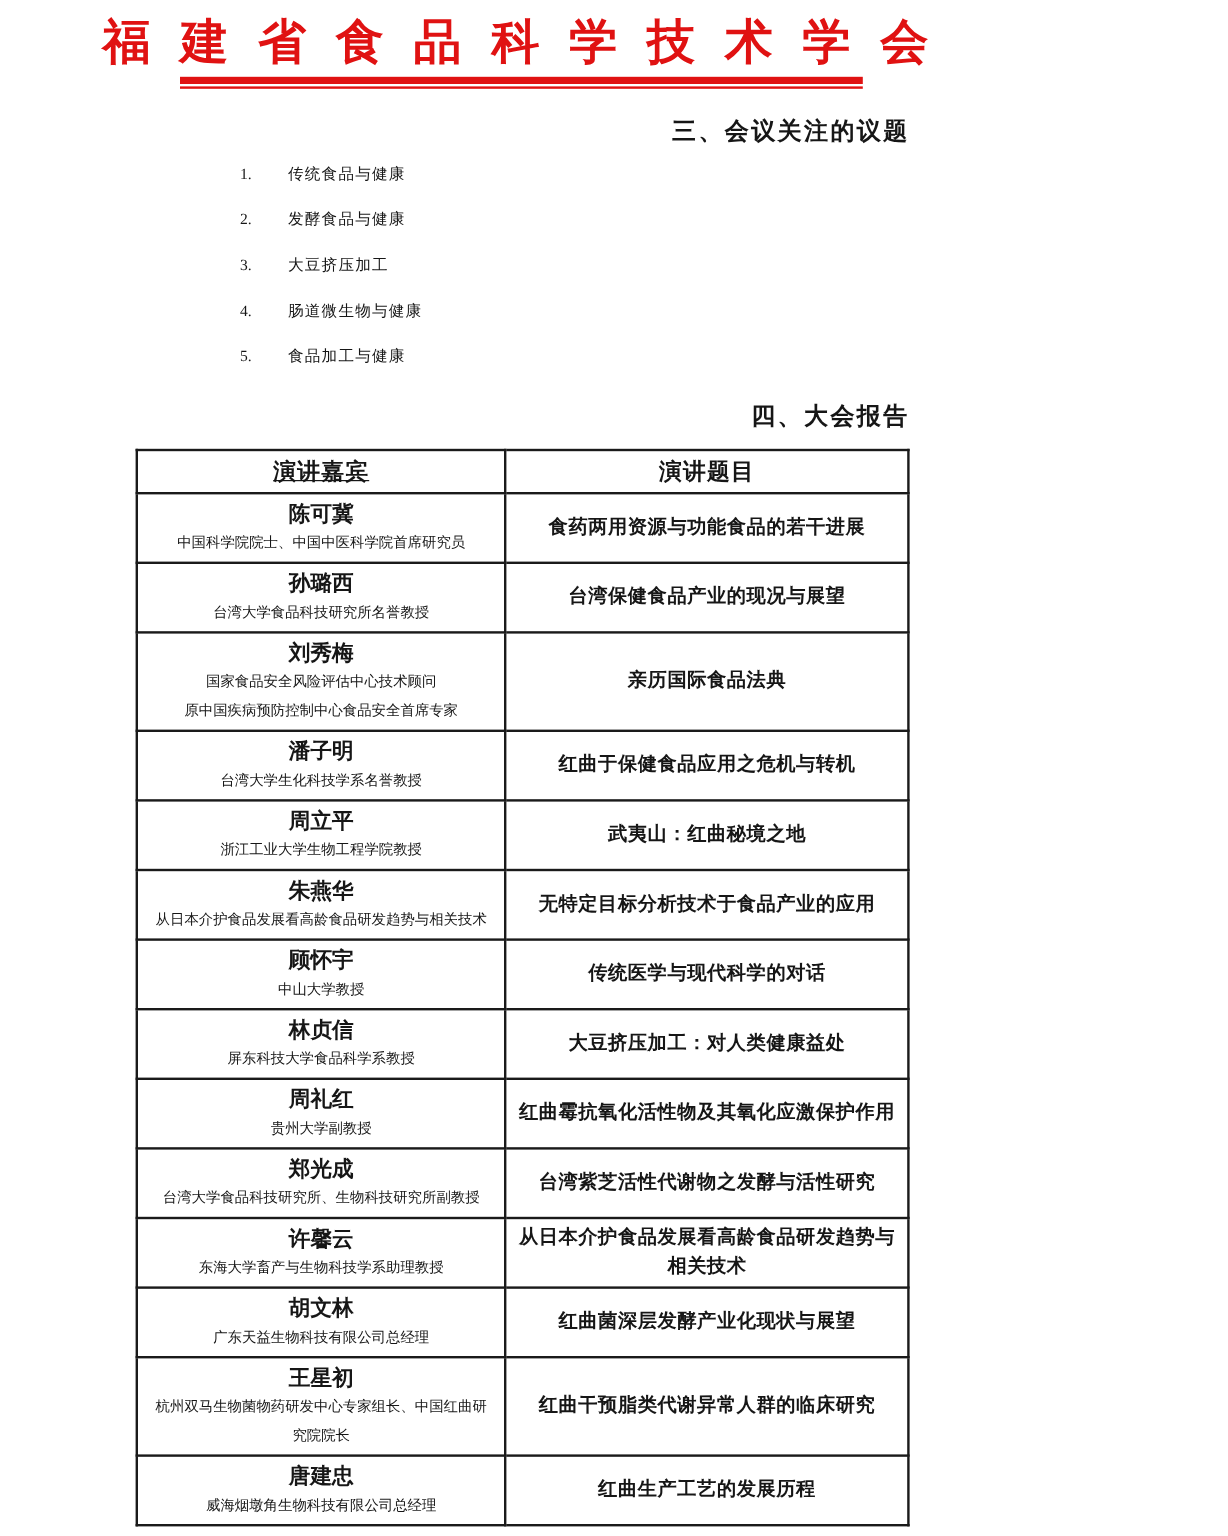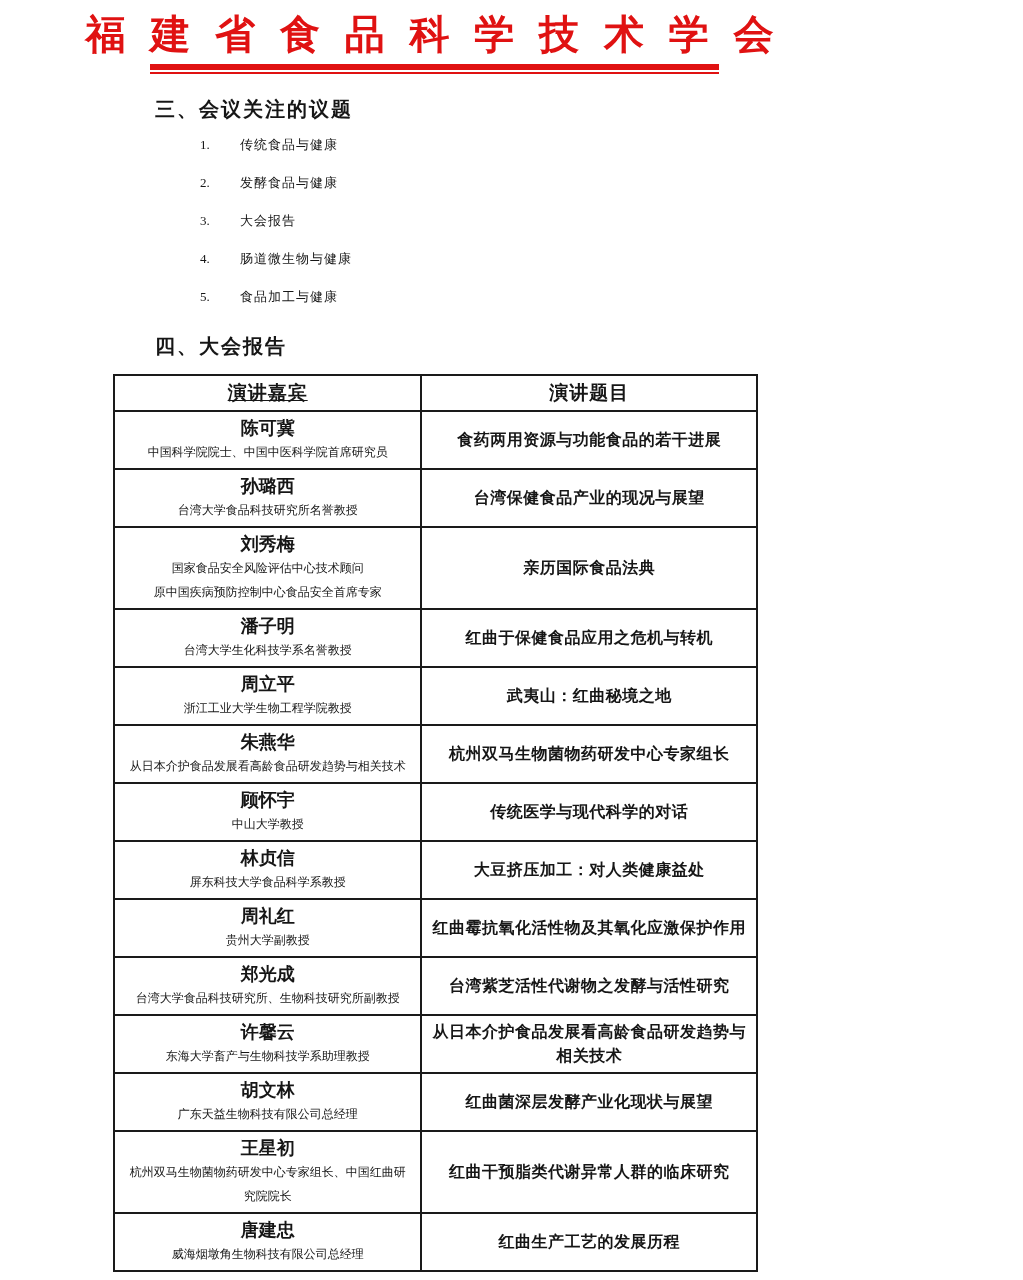--- a/index.html
+++ b/index.html
@@ -44,20 +44,21 @@
   .content {
     margin: 0 101px 0 113px; 
     padding-top: 14px;
   }
   .section-heading {
     font-size: 20px;
     font-weight: bold;
     margin: 0 0 0 42px;
     padding: 8px 0 6px 0;
     letter-spacing: 2px;
+    text-align: right;
   }
   .topics-list {
     margin: 6px 0 4px 0;
   }
   .topic-item {
     padding-left: 87px;
     font-size: 13px;
     line-height: 20px;
     margin-bottom: 18px;
     letter-spacing: 1px;
@@ -126,21 +127,21 @@
     <div class="topics-list">
   <div class="topic-item">
     <span class="topic-num">1.</span><span class="topic-text">传统食品与健康</span>
   </div>
 
   <div class="topic-item">
     <span class="topic-num">2.</span><span class="topic-text">发酵食品与健康</span>
   </div>
 
   <div class="topic-item">
-    <span class="topic-num">3.</span><span class="topic-text">大会报告</span>
+    <span class="topic-num">3.</span><span class="topic-text">大豆挤压加工</span>
   </div>
 
   <div class="topic-item">
     <span class="topic-num">4.</span><span class="topic-text">肠道微生物与健康</span>
   </div>
 
   <div class="topic-item">
     <span class="topic-num">5.</span><span class="topic-text">食品加工与健康</span>
   </div>
 </div>
@@ -194,21 +195,21 @@
       <div class="speaker-affiliation">浙江工业大学生物工程学院教授</div>
     </td>
     <td class="title-cell">武夷山：红曲秘境之地</td>
   </tr>
 
   <tr>
     <td class="speaker-cell">
       <div class="speaker-name">朱燕华</div>
       <div class="speaker-affiliation">从日本介护食品发展看高龄食品研发趋势与相关技术</div>
     </td>
-    <td class="title-cell">杭州双马生物菌物药研发中心专家组长</td>
+    <td class="title-cell">无特定目标分析技术于食品产业的应用</td>
   </tr>
 
   <tr>
     <td class="speaker-cell">
       <div class="speaker-name">顾怀宇</div>
       <div class="speaker-affiliation">中山大学教授</div>
     </td>
     <td class="title-cell">传统医学与现代科学的对话</td>
   </tr>
 

